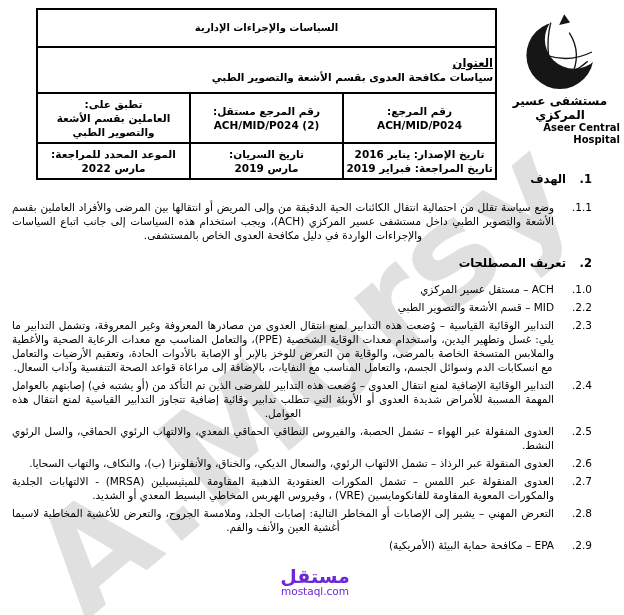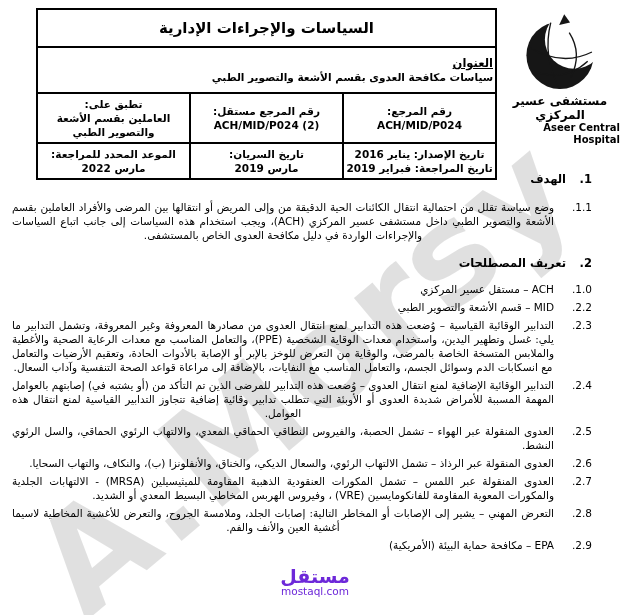--- a/index.html
+++ b/index.html
@@ -24,21 +24,21 @@
   .wm-site .en{font-size:10.5px;line-height:11px;}
   
   .doc-table{
     position:absolute;top:8px;left:36px;width:461px;
     border-collapse:collapse;direction:rtl;table-layout:fixed;z-index:2;
   }
   .doc-table td{
     border:2px solid #000;text-align:center;vertical-align:middle;
     font-weight:bold;font-size:10.5px;line-height:14px;padding:3px 2px;
   }
-  .doc-table .r1 td{font-size:15px;height:30px;}
+  .doc-table .r1 td{font-size:10px;height:30px;}
   .doc-table .r2 td{height:38px;text-align:right;}
   .doc-table .title-word{text-decoration:underline;font-size:11.5px;}
   .doc-table .r3 td,.doc-table .r4 td{height:28px;}
   .ltr{direction:ltr;unicode-bidi:isolate;}
   
   .logo{position:absolute;top:10px;left:500px;width:120px;text-align:center;z-index:2;}
   .logo svg{display:block;margin:0 auto;}
   .logo-ar{font-size:12px;font-weight:bold;line-height:14px;direction:rtl;}
   .logo-en{font-size:10px;font-weight:bold;line-height:12px;text-align:right;}
   

